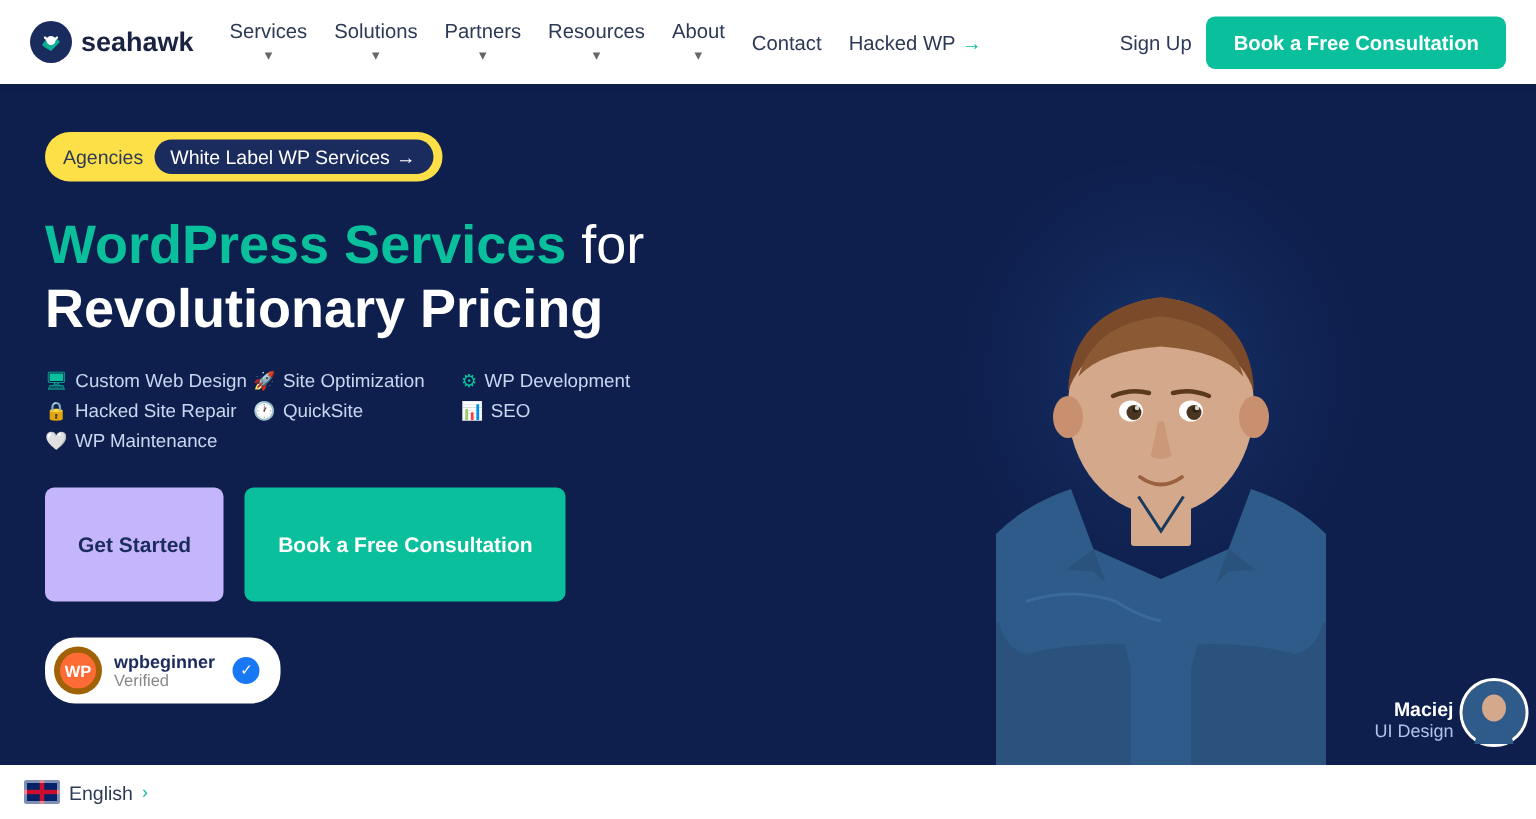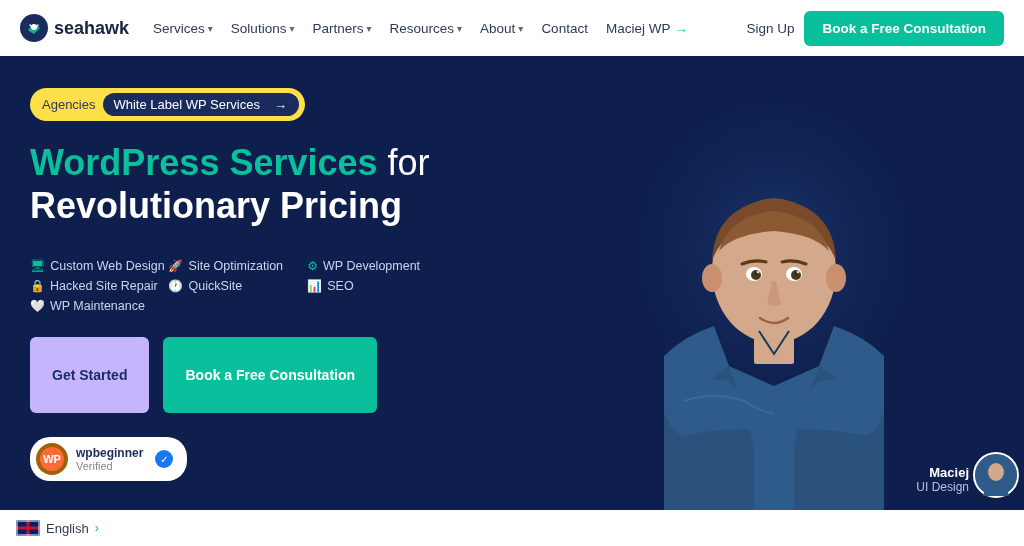--- a/index.html
+++ b/index.html
@@ -41,20 +41,21 @@
     .nav-item {
       display: flex;
       align-items: center;
       gap: 3px;
       font-size: 13.5px;
       color: #2d3a55;
       font-weight: 500;
       padding: 4px 8px;
       cursor: pointer;
       white-space: nowrap;
+      flex-direction: column;
     }
     .nav-item .chevron {
       font-size: 10px;
       color: #666;
     }
     .nav-resell {
       display: flex;
       align-items: center;
       gap: 4px;
       font-size: 13.5px;
@@ -119,36 +120,36 @@
     }
     .breadcrumb-agencies {
       font-size: 13px;
       color: #2d3a55;
       font-weight: 500;
       padding-right: 8px;
     }
     .breadcrumb-services {
       display: flex;
       align-items: center;
-      gap: 14px;
+      gap: 4px;
       background: #1a2b5e;
       color: #fff;
       font-size: 13px;
       font-weight: 500;
       border-radius: 14px;
       padding: 4px 12px 4px 10px;
     }
     .breadcrumb-services .arrow {
       font-size: 13px;
     }
 
     .hero-title {
       font-size: 36px;
       line-height: 1.2;
-      margin-bottom: 32px;
+      margin-bottom: 20px;
       color: #fff;
       font-weight: 400;
     }
     .hero-title .highlight {
       color: #0abf9b;
       font-weight: 800;
     }
     .hero-title .bold-white {
       font-weight: 800;
       color: #fff;
@@ -344,21 +345,21 @@
       <span class="chevron">▾</span>
     </div>
     <div class="nav-item">
       <span>About</span>
       <span class="chevron">▾</span>
     </div>
     <div class="nav-item">
       <span>Contact</span>
     </div>
     <div class="nav-resell">
-      <span>Maciej WP</span>
+      <span>Hacked WP</span>
       <span class="arrow">→</span>
     </div>
   </div>
 
   <div class="nav-right">
     <button class="btn-signup">Sign Up</button>
     <button class="btn-consultation">Book a Free Consultation</button>
   </div>
 </nav>
 

